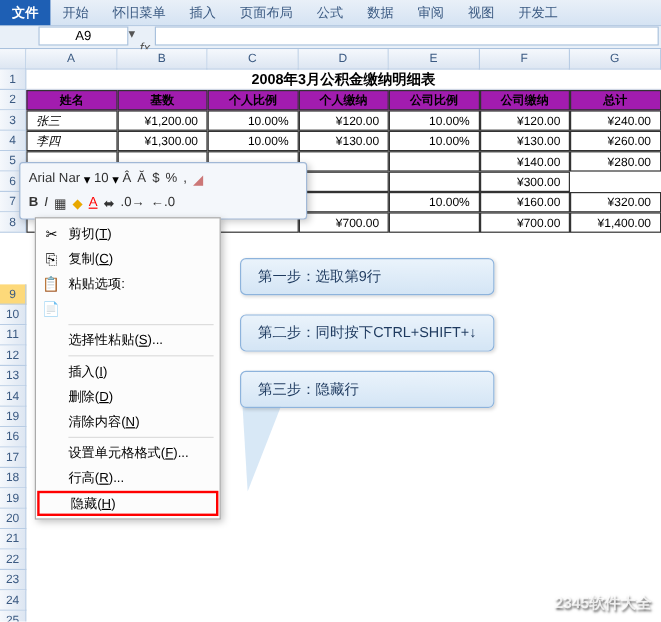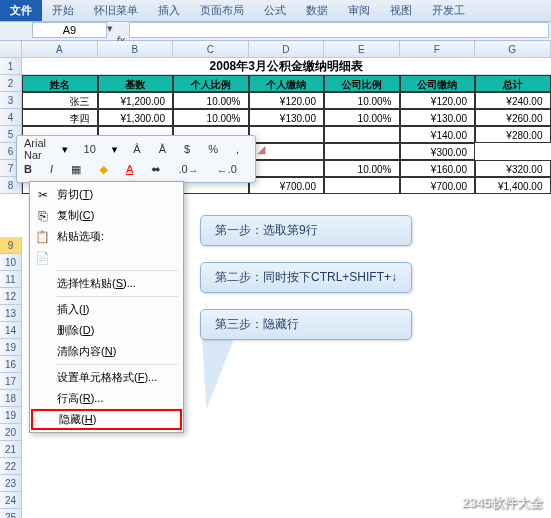--- a/index.html
+++ b/index.html
@@ -14,25 +14,25 @@
 .sheet { position:relative; }
 .hdr-row { display:flex; height:17px; }
 .corner,.col-h { background:linear-gradient(#f5f8fc,#dde6f2); border-right:1px solid #b8cce4; border-bottom:1px solid #b8cce4; text-align:center; color:#3b5a82; font-size:10px; line-height:17px; }
 .corner{width:22px;}
 .col-h{width:75.5px;}
 .row { display:flex; height:17px; }
 .row-h { width:22px; background:linear-gradient(90deg,#f5f8fc,#dde6f2); border-right:1px solid #b8cce4; border-bottom:1px solid #b8cce4; text-align:center; color:#3b5a82; font-size:10px; line-height:17px; }
 .row-h.sel{background:#fdd97a;}
 .cell { width:75.5px; border-right:1px solid #d0d7e5; border-bottom:1px solid #d0d7e5; padding:0 7px; line-height:17px; overflow:hidden; white-space:nowrap; font-size:10px; }
 .title-row .cell { border-right:none; font-weight:bold; text-align:center; font-size:12px; }
-.th { font-weight:bold; text-align:center; background:#14b8a6; border:1px solid #333; }
+.th { font-weight:bold; text-align:center; background:#a21caf; border:1px solid #333; }
 .td { text-align:right; border:1px solid #333; }
-.td.name{text-align:right;}
+.td.name{text-align:left;font-style:italic;}
 .mini-toolbar { position:absolute; left:16px; top:135px; width:240px; background:#f4f7fb; border:1px solid #a1b8d6; border-radius:3px; box-shadow:2px 2px 6px rgba(0,0,0,.2); padding:3px 5px; }
-.mt-row { display:flex; align-items:center; gap:14px; height:20px; }
+.mt-row { display:flex; align-items:center; gap:1px; height:20px; }
 .mt-item { font-size:11px; padding:1px 2px; color:#333; }
 .ctx { position:absolute; left:29px; top:181px; width:155px; background:#fcfcfc; border:1px solid #a9a9a9; box-shadow:2px 2px 6px rgba(0,0,0,.25); padding:2px 1px; }
 .ctx-item { display:flex; align-items:center; height:21px; padding:0 6px 0 26px; position:relative; cursor:pointer; font-size:11px; }
 .ctx-icon{position:absolute; left:4px; width:16px; height:16px; font-size:12px; text-align:center; line-height:16px;}
 .ctx-hl { border:2px solid red; }
 .ctx-sep{height:1px;background:#ddd;margin:2px 4px 2px 26px;}
 .u{text-decoration:underline;}
 .callouts { position:absolute; left:200px; top:215px; }
 .callout { background:linear-gradient(#eaf3fb,#d4e5f5); border:1px solid #8db3dc; border-radius:5px; padding:6px 14px; margin-bottom:16px; font-size:12px; color:#1e3a5f; box-shadow:1px 1px 3px rgba(0,0,0,.15); white-space:nowrap; }
 .speech-tail{position:absolute;left:200px;top:320px;width:0;height:0;border-left:30px solid transparent;border-right:10px solid transparent;border-top:90px solid #d4e5f5;transform:rotate(15deg);transform-origin:top;opacity:.9;}

